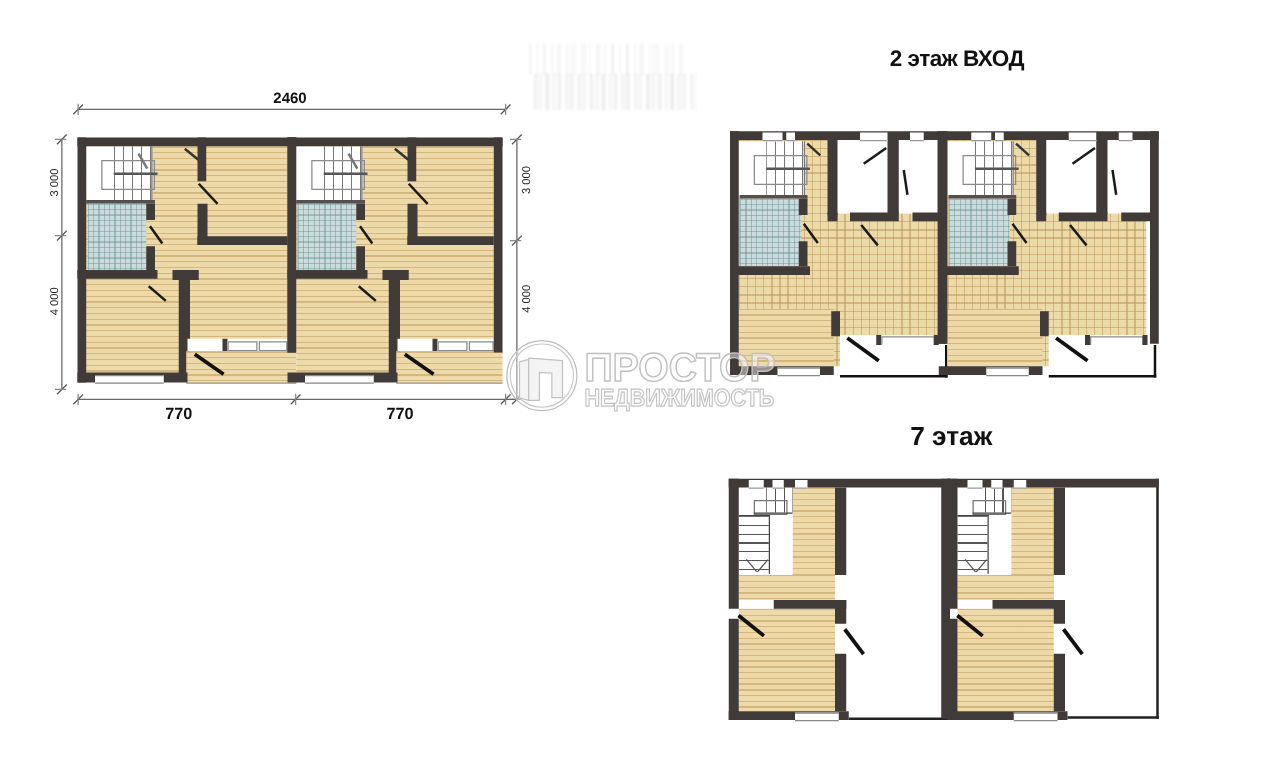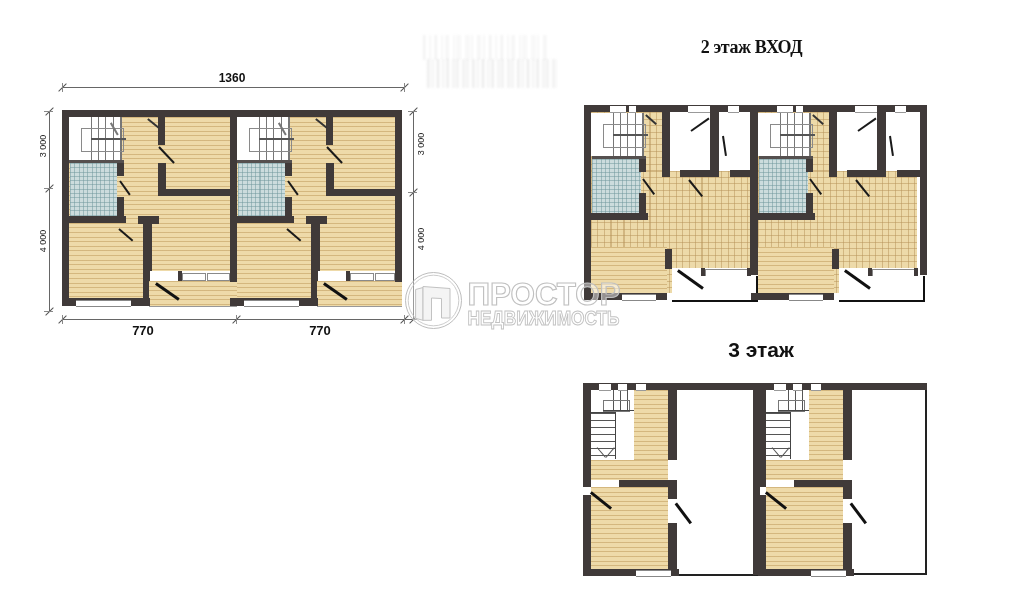--- a/index.html
+++ b/index.html
@@ -8,23 +8,23 @@
 .wht{position:absolute;background:#fff;}
 .wood{position:absolute;background-color:#eedaa9;background-image:repeating-linear-gradient(to bottom,rgba(186,148,84,0.5) 0 1px,rgba(255,255,255,0) 1px 4.6px);}
 .tile{position:absolute;background-color:#eddaa9;background-image:repeating-linear-gradient(to bottom,rgba(182,146,88,0.5) 0 1px,rgba(255,255,255,0) 1px 6.5px),repeating-linear-gradient(to right,rgba(182,146,88,0.5) 0 1px,rgba(255,255,255,0) 1px 6.5px);}
 .bath{position:absolute;background-color:#ccdcdd;background-image:repeating-linear-gradient(to bottom,rgba(110,150,155,0.5) 0 1px,rgba(255,255,255,0) 1px 4.3px),repeating-linear-gradient(to right,rgba(110,150,155,0.5) 0 1px,rgba(255,255,255,0) 1px 4.3px);}
 .lbl{position:absolute;color:#111;font-weight:bold;}
 .dvlbl{position:absolute;color:#222;font-size:9px;transform:rotate(-90deg);transform-origin:center;width:30px;text-align:center;}
 </style></head><body>
 <div id="page">
 
 
-<div class="lbl" style="left:676px;top:37px;width:151px;text-align:center;font-size:18px;letter-spacing:-0.4px;font-family:Liberation Serif, serif;">2 этаж ВХОД</div>
-
-<div class="lbl" style="left:686px;top:338px;width:150px;text-align:center;font-size:21px;">3 этаж</div>
+<div class="lbl" style="left:690px;top:37px;width:151px;text-align:center;font-size:18px;letter-spacing:-0.4px;">2 этаж ВХОД</div>
+
+<div class="lbl" style="left:686px;top:338px;width:150px;text-align:center;font-size:21px;">7 этаж</div>
 
 <div style="position:absolute;left:423px;top:35px;width:126px;height:25px;background:repeating-linear-gradient(90deg,rgba(130,130,130,0.06) 0 2px,rgba(255,255,255,0) 2px 6px),repeating-linear-gradient(90deg,rgba(140,140,140,0.05) 0 3px,rgba(255,255,255,0) 3px 11px);filter:blur(1px);"></div>
 <div style="position:absolute;left:427px;top:59px;width:130px;height:29px;background:repeating-linear-gradient(90deg,rgba(120,120,120,0.08) 0 2px,rgba(255,255,255,0) 2px 5px),repeating-linear-gradient(90deg,rgba(130,130,130,0.06) 0 4px,rgba(255,255,255,0) 4px 9px);filter:blur(1px);"></div>
 
 <div class="wood" style="left:69px;top:117px;width:161px;height:184px;"></div>
 
 <div class="wht" style="left:69px;top:117px;width:52px;height:43px;border-right:1px solid #777;"></div>
 
 <div class="abs" style="left:91px;top:117px;width:30px;height:43px;background-image:repeating-linear-gradient(to right,#777 0 1px,transparent 1px 7.2px);"></div>
 
@@ -144,21 +144,21 @@
 
 <div class="wall" style="left:230px;top:110px;width:172px;height:7px;"></div>
 
 <div class="wall" style="left:230px;top:110px;width:7px;height:172px;"></div>
 
 <div class="abs" style="left:61.5px;top:87px;width:342px;height:1px;background:#666;"></div>
 <div style="position:absolute;left:56.5px;top:87px;width:11px;height:1px;background:#555;transform:rotate(-45deg);"></div>
 <div style="position:absolute;left:61.5px;top:82.5px;width:1px;height:9px;background:#888;"></div>
 <div style="position:absolute;left:398.5px;top:87px;width:11px;height:1px;background:#555;transform:rotate(-45deg);"></div>
 <div style="position:absolute;left:403.5px;top:82.5px;width:1px;height:9px;background:#888;"></div>
-<div class="lbl" style="left:182px;top:71px;width:100px;text-align:center;font-size:12px;">1360</div>
+<div class="lbl" style="left:182px;top:71px;width:100px;text-align:center;font-size:12px;">2460</div>
 
 <div class="abs" style="left:48.5px;top:111px;width:1px;height:200px;background:#666;"></div>
 <div style="position:absolute;left:43.5px;top:111px;width:11px;height:1px;background:#555;transform:rotate(-45deg);"></div>
 <div style="position:absolute;left:44.0px;top:111px;width:9px;height:1px;background:#888;"></div>
 <div style="position:absolute;left:43.5px;top:187.5px;width:11px;height:1px;background:#555;transform:rotate(-45deg);"></div>
 <div style="position:absolute;left:44.0px;top:187.5px;width:9px;height:1px;background:#888;"></div>
 <div style="position:absolute;left:43.5px;top:311px;width:11px;height:1px;background:#555;transform:rotate(-45deg);"></div>
 <div style="position:absolute;left:44.0px;top:311px;width:9px;height:1px;background:#888;"></div>
 
 <div class="dvlbl" style="left:28px;top:141px;">3 000</div>

